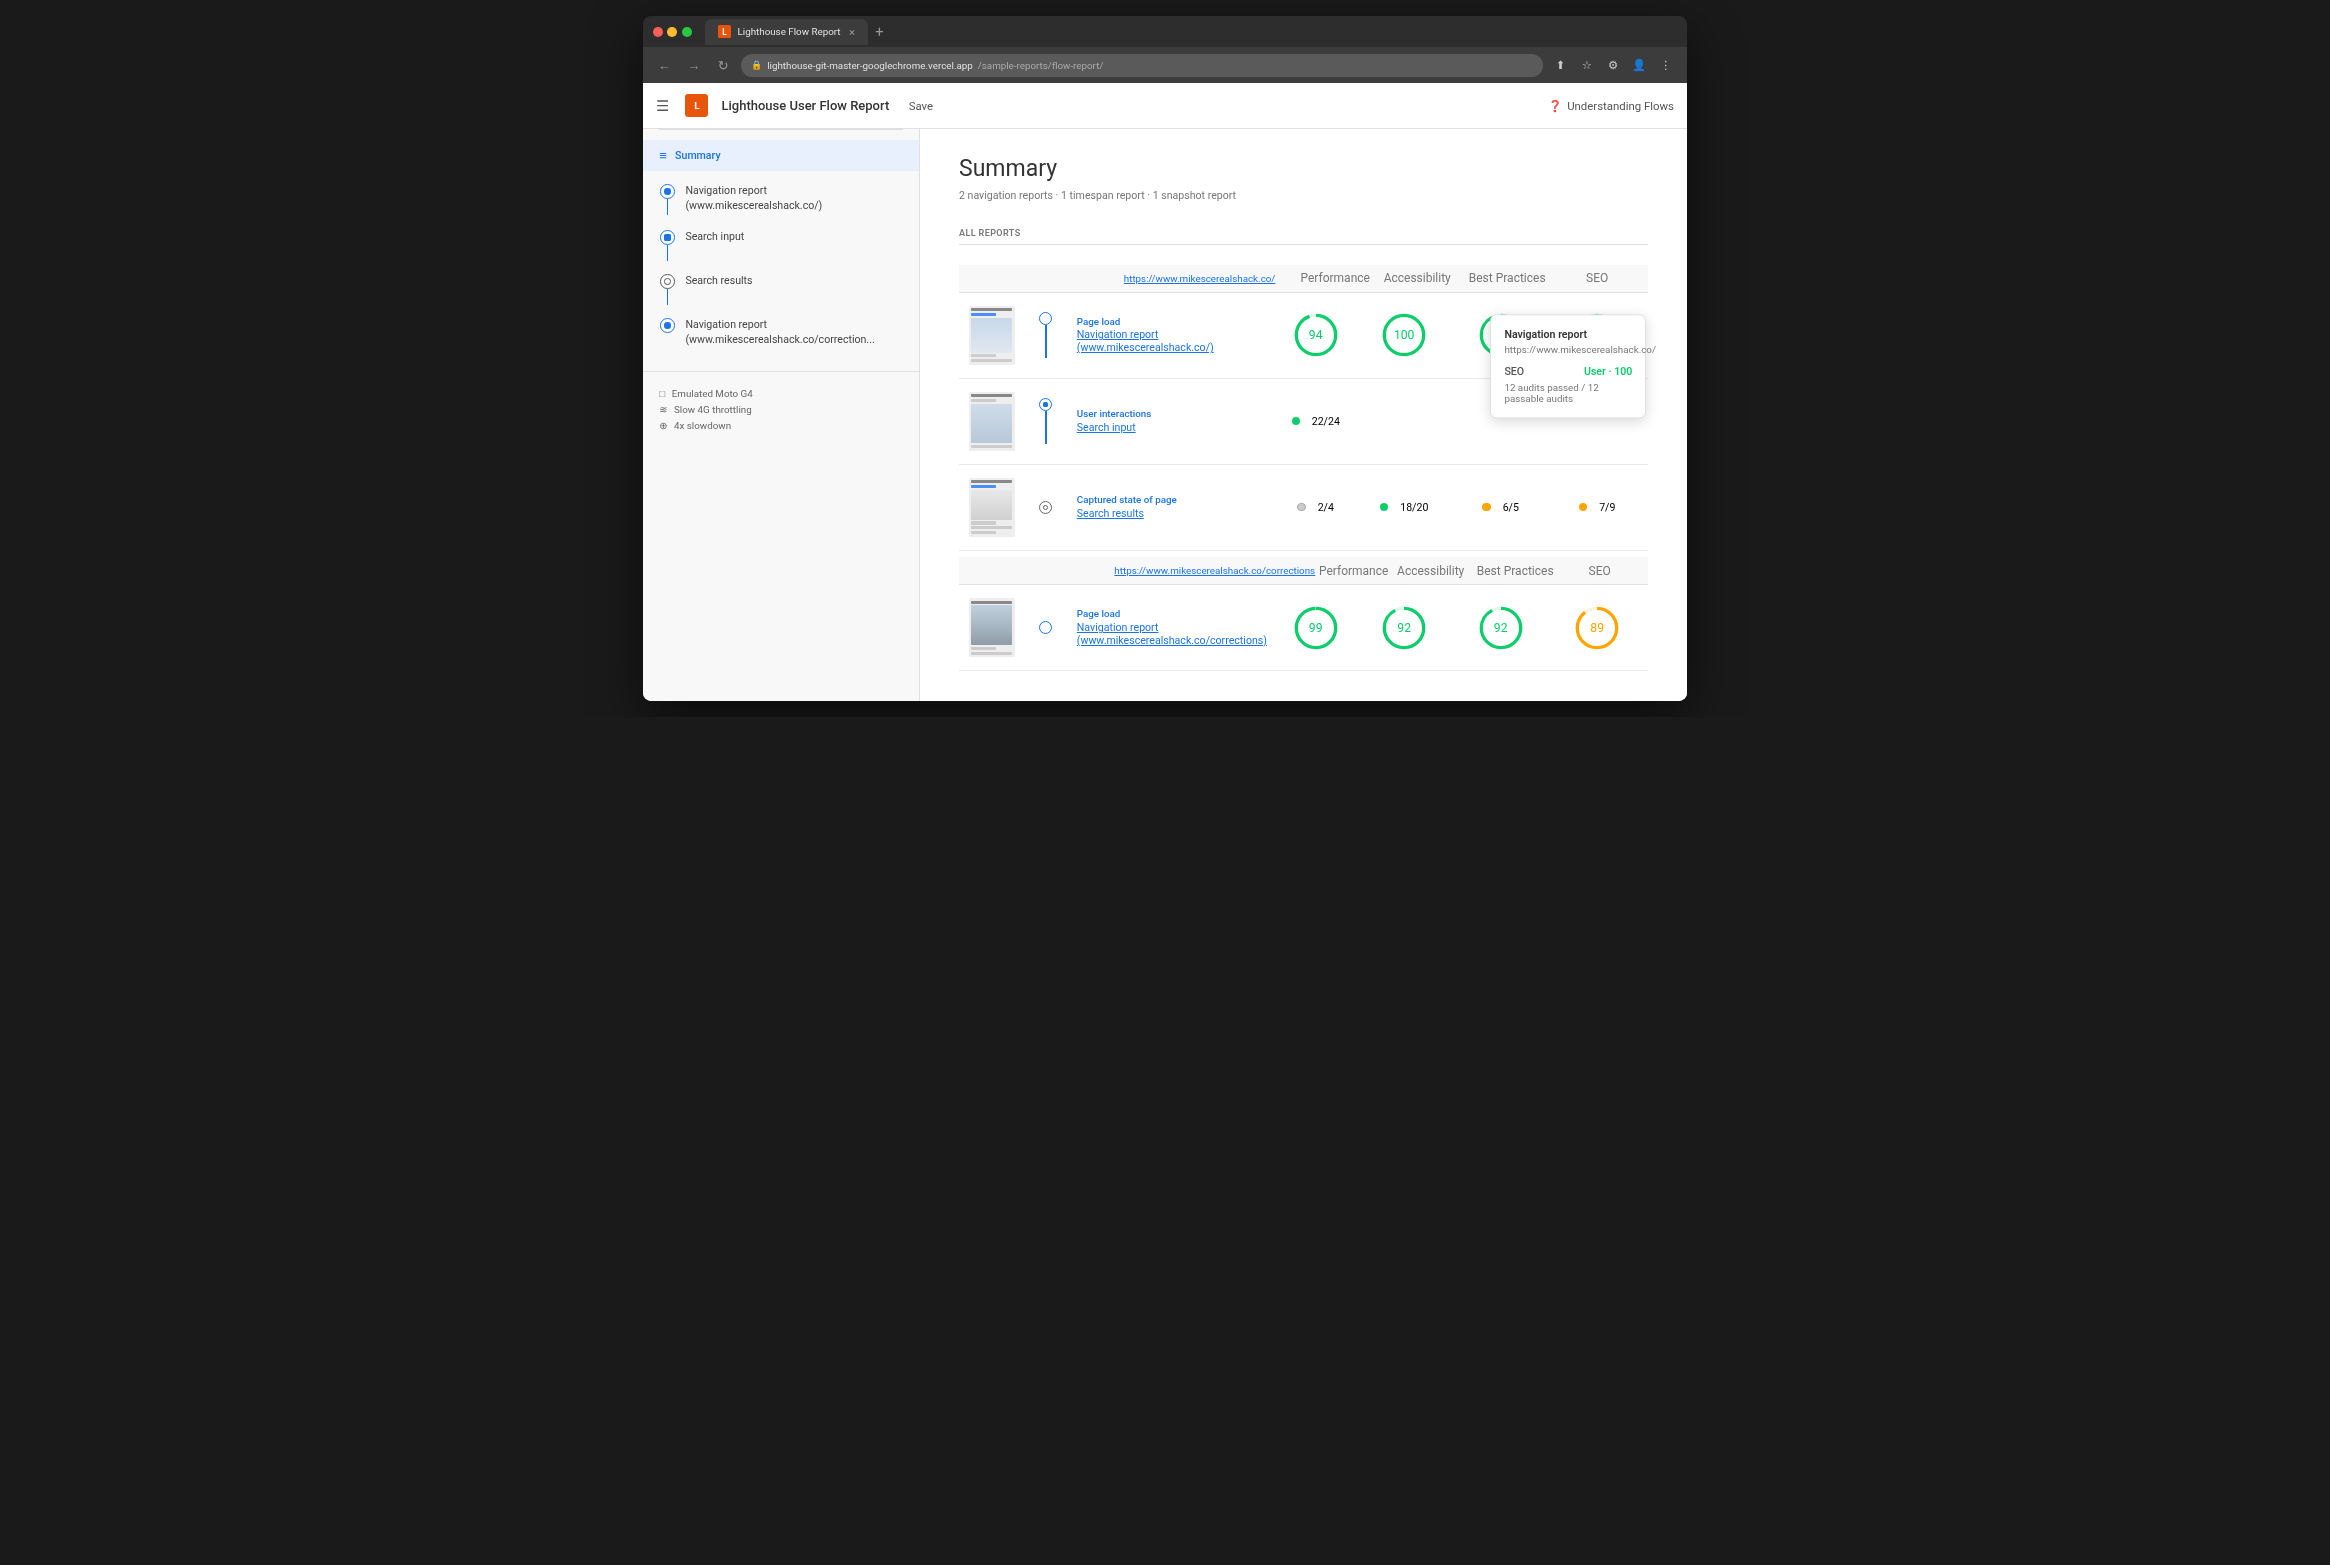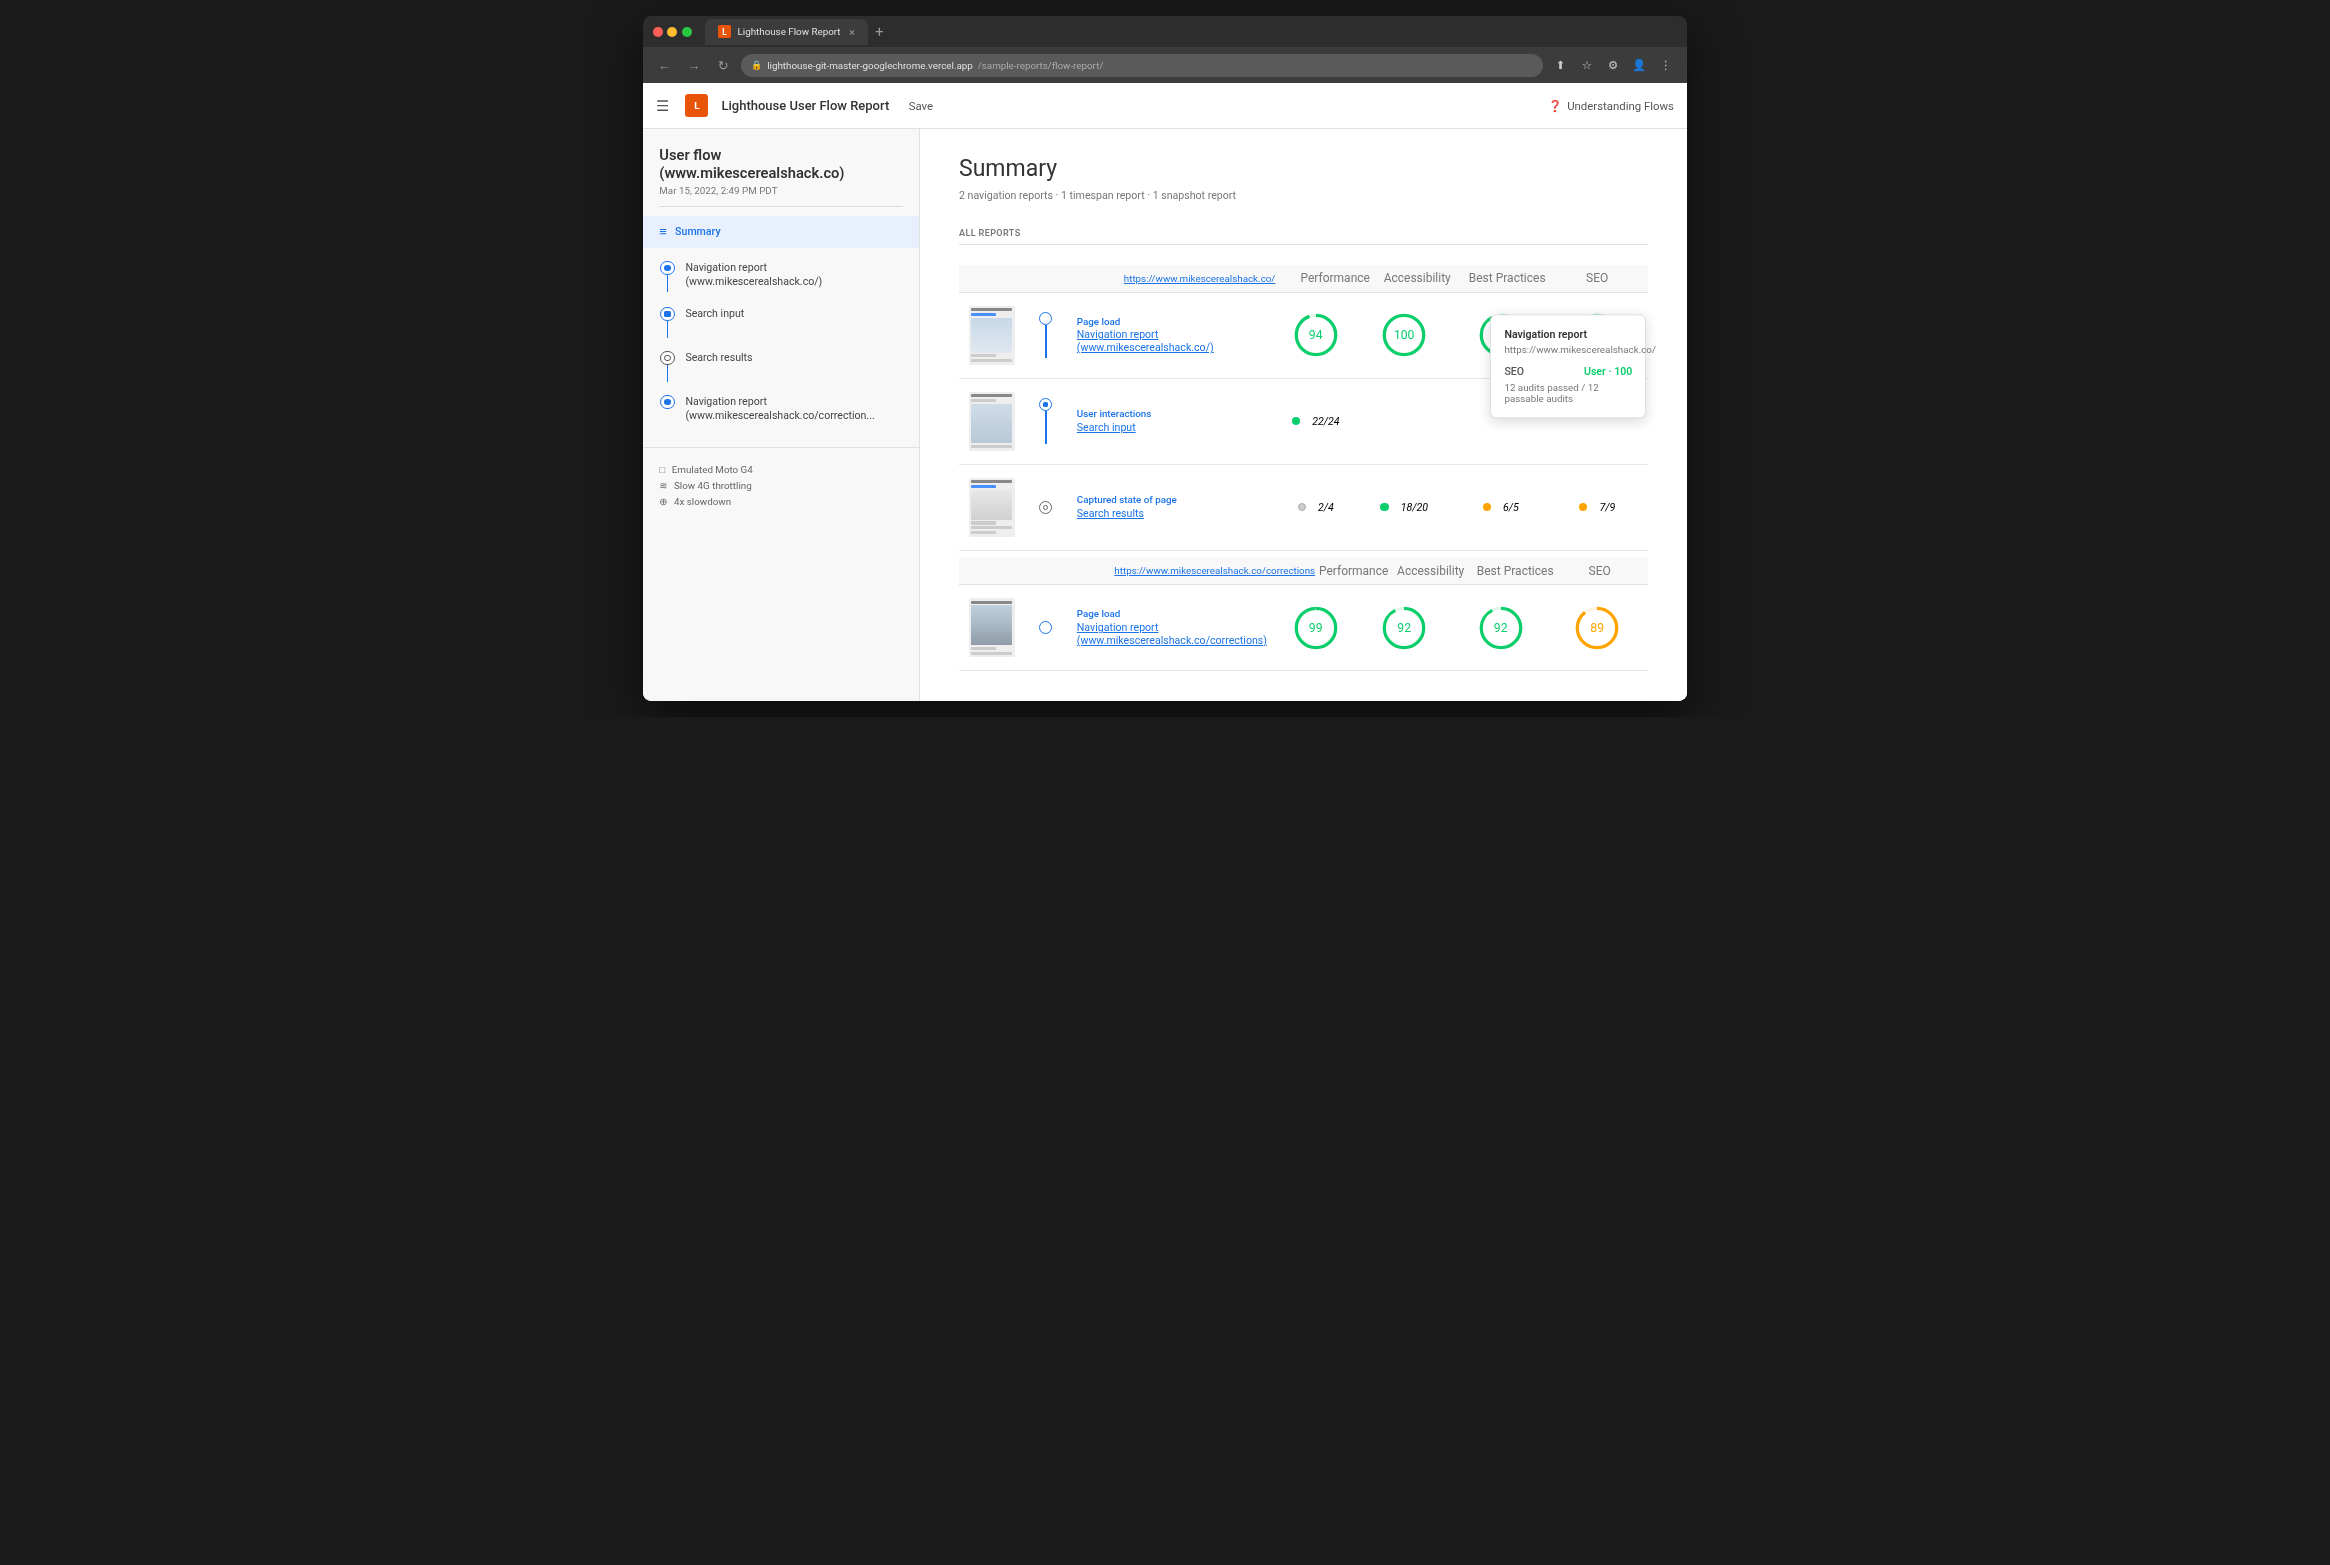--- a/index.html
+++ b/index.html
@@ -502,21 +502,20 @@
       display: flex;
       justify-content: center;
       align-items: center;
     }
 
     .score-dot-label {
       display: flex;
       align-items: center;
       gap: 12px;
       font-size: 10.6px;
-      font-style: italic;
     }
 
     .score-dot { width: 8.2px; height: 8.2px; border-radius: 50%; }
     .score-dot.green { background: #0cce6b; }
     .score-dot.orange { background: #ffa400; }
     .score-dot.gray { background: #ccc; border: 0.8px solid #aaa; }
 
     
     .tooltip-overlay {
       position: absolute;
@@ -622,24 +621,20 @@
       <span class="save-btn">Save</span>
       <div class="understanding-flows">
         <span>❓</span>
         <span>Understanding Flows</span>
       </div>
     </div>
 
     <div class="main-layout">
 
       <div class="sidebar">
-        <div class="sidebar-header">
-          <div class="sidebar-flow-title">User flow (www.mikescerealshack.co)</div>
-          <div class="sidebar-flow-subtitle">Mar 15, 2022, 2:49 PM PDT</div>
-        </div>
         <div class="sidebar-divider"></div>
 
         <div class="sidebar-item active">
           <span class="sidebar-icon-list">≡</span>
           <span class="sidebar-item-label">Summary</span>
         </div>
 
         <div class="sidebar-timeline">
 
           <div class="timeline-item">

